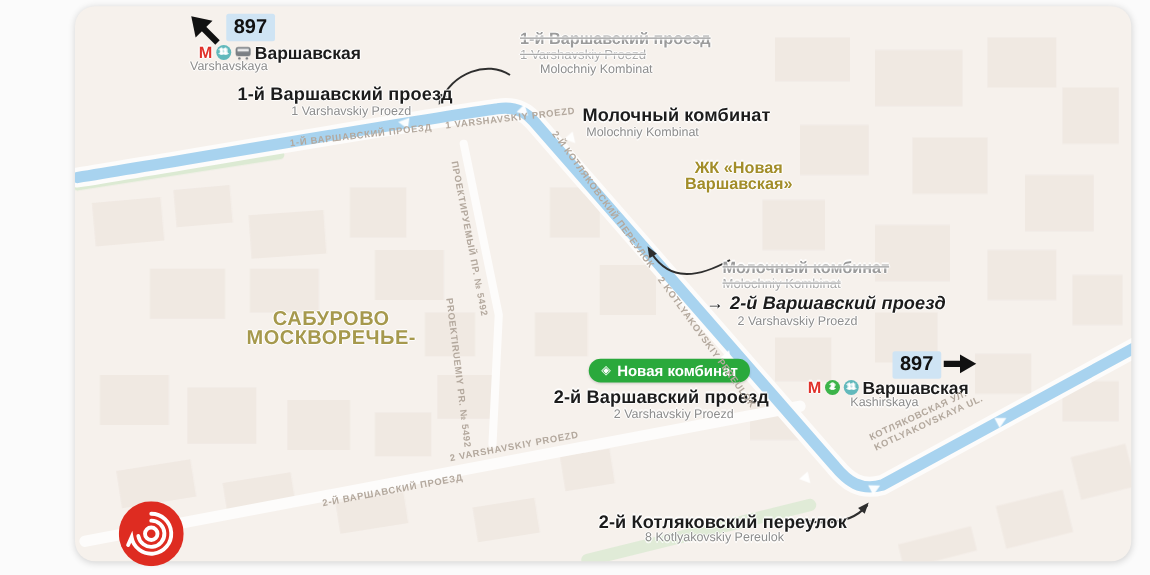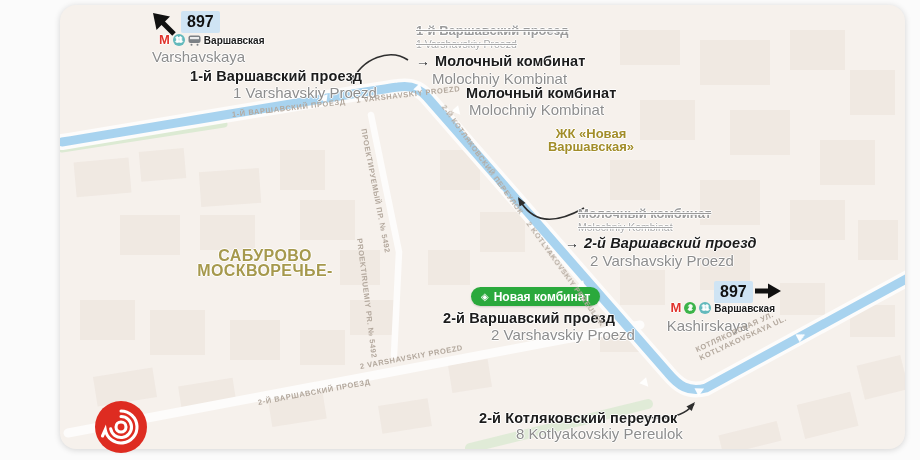--- a/index.html
+++ b/index.html
@@ -12,25 +12,25 @@
   #stage{position:absolute;inset:0;width:920px;height:460px;}
   .card{
     position:absolute;left:60px;top:5px;width:845px;height:444px;
     background:#f6f1ec;border-radius:16px;overflow:hidden;
     box-shadow:0 1px 6px rgba(0,0,0,.16);
   }
   .map-svg{position:absolute;left:-60px;top:-5px;width:920px;height:460px;}
   .abs{position:absolute;white-space:nowrap;}
   .halo{text-shadow:0 1px 0 rgba(255,255,255,.85),0 -1px 0 rgba(255,255,255,.85),1px 0 0 rgba(255,255,255,.85),-1px 0 0 rgba(255,255,255,.85);}
   .stop-bold{font-size:14.5px;font-weight:bold;color:#1c1c1c;letter-spacing:.1px;}
-  .stop-sub{font-size:15px;color:#8d8d8d;}
+  .stop-sub{font-size:10px;color:#8d8d8d;}
   .strike{font-size:13px;font-weight:bold;color:#9b9b9b;text-decoration:line-through;}
   .strike-sub{font-size:10.5px;color:#a8a8a8;text-decoration:line-through;}
   .arrow-char{font-weight:bold;color:#1c1c1c;margin-right:5px;}
-  .terminal-name{font-size:10px;font-weight:bold;color:#1c1c1c;}
+  .terminal-name{font-size:14px;font-weight:bold;color:#1c1c1c;}
   .metro-m{color:#e0322b;font-weight:800;font-size:13px;line-height:12px;}
   .line-badge{width:12px;height:12px;border-radius:50%;color:#fff;font-size:6.5px;font-weight:bold;
     display:inline-flex;align-items:center;justify-content:center;line-height:12px;}
   .lb-2{background:#3cb44a;}
   .lb-11{background:#62b9bc;}
   .icon-row{display:flex;align-items:center;gap:3px;}
   .route-badge{
     background:#cfe4f4;color:#111;font-weight:bold;font-size:16px;
     padding:2px 6px;border-radius:2px;line-height:18px;
   }
@@ -148,23 +148,20 @@
     <span class="terminal-name">Варшавская</span>
   </div>
   <div class="abs stop-sub halo" style="left:152px;top:48px;">Varshavskaya</div>
 
   <div class="abs stop-bold halo" style="left:190px;top:68px;">1-й Варшавский проезд</div>
   <div class="abs stop-sub halo" style="left:233px;top:84px;">1 Varshavskiy Proezd</div>
 
   <div class="abs halo" style="left:416px;top:23px;">
     <div class="strike">1-й Варшавский проезд</div>
     <div class="strike-sub">1 Varshavskiy Proezd</div>
-    <div style="margin-top:2px;">
-      <span class="arrow-char" style="font-size:14px;">→</span><span class="stop-bold">Молочный комбинат</span>
-    </div>
     <div class="stop-sub" style="margin-left:16px;">Molochniy Kombinat</div>
   </div>
 
   <div class="abs stop-bold halo" style="left:466px;top:85px;">Молочный комбинат</div>
   <div class="abs stop-sub halo" style="left:469px;top:101px;">Molochniy Kombinat</div>
 
   <div class="abs zhk halo" style="left:546px;top:127px;width:90px;">
     <div>ЖК «Новая</div>
     <div>Варшавская»</div>
   </div>

